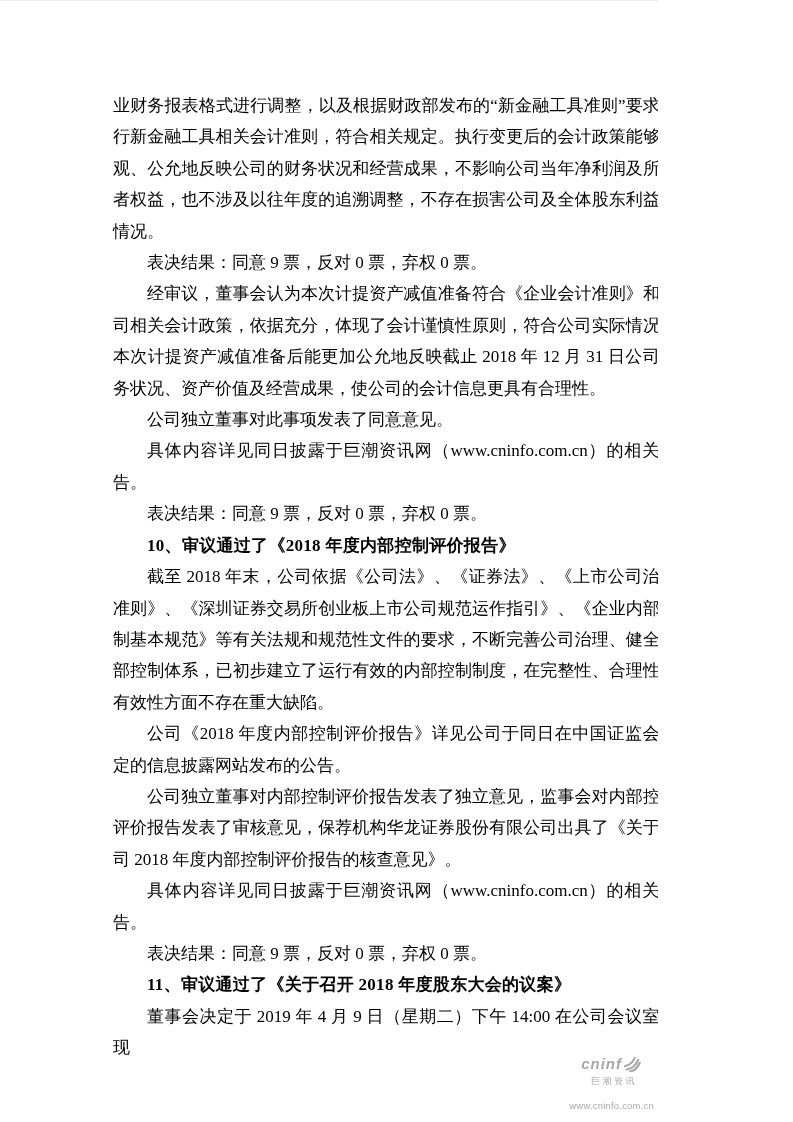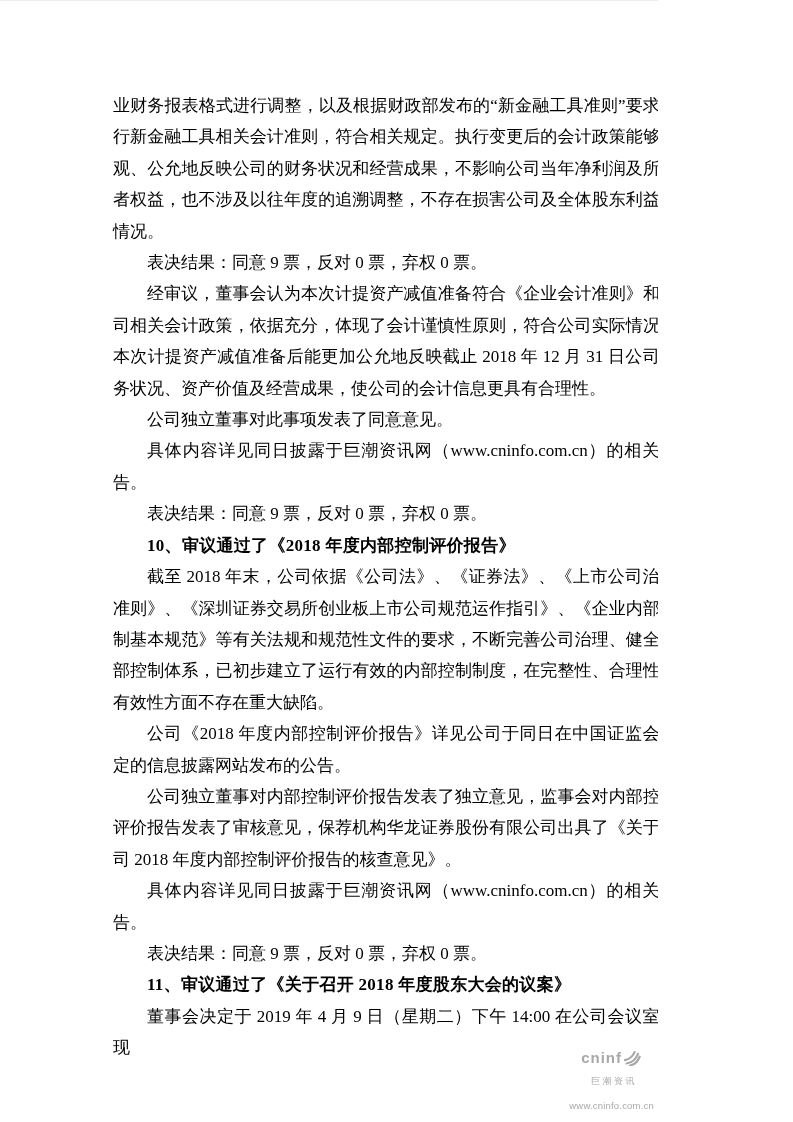--- a/index.html
+++ b/index.html
@@ -48,37 +48,38 @@
     text-align: right;
     color: #a8a8a8;
     font-family: "Liberation Sans", "DejaVu Sans", sans-serif;
     line-height: 1;
   }
   .logo-row {
     display: flex;
     align-items: center;
     justify-content: flex-end;
     margin-right: 13px;
+    font-style: italic;
   }
   .logo-text {
     font-weight: 700;
     font-size: 15px;
     letter-spacing: 1px;
     color: #a8a8a8;
   }
   .logo-icon {
     display: inline-block;
     width: 17px;
     height: 16px;
     margin-left: 2px;
   }
   .logo-cn {
     font-size: 9px;
     letter-spacing: 2.5px;
-    margin-top: 11px;
+    margin-top: 5px;
     margin-right: 17px;
     color: #a8a8a8;
   }
   .logo-url {
     font-size: 9.5px;
     margin-top: 15px;
     letter-spacing: 0.2px;
     color: #a8a8a8;
   }
 </style>

